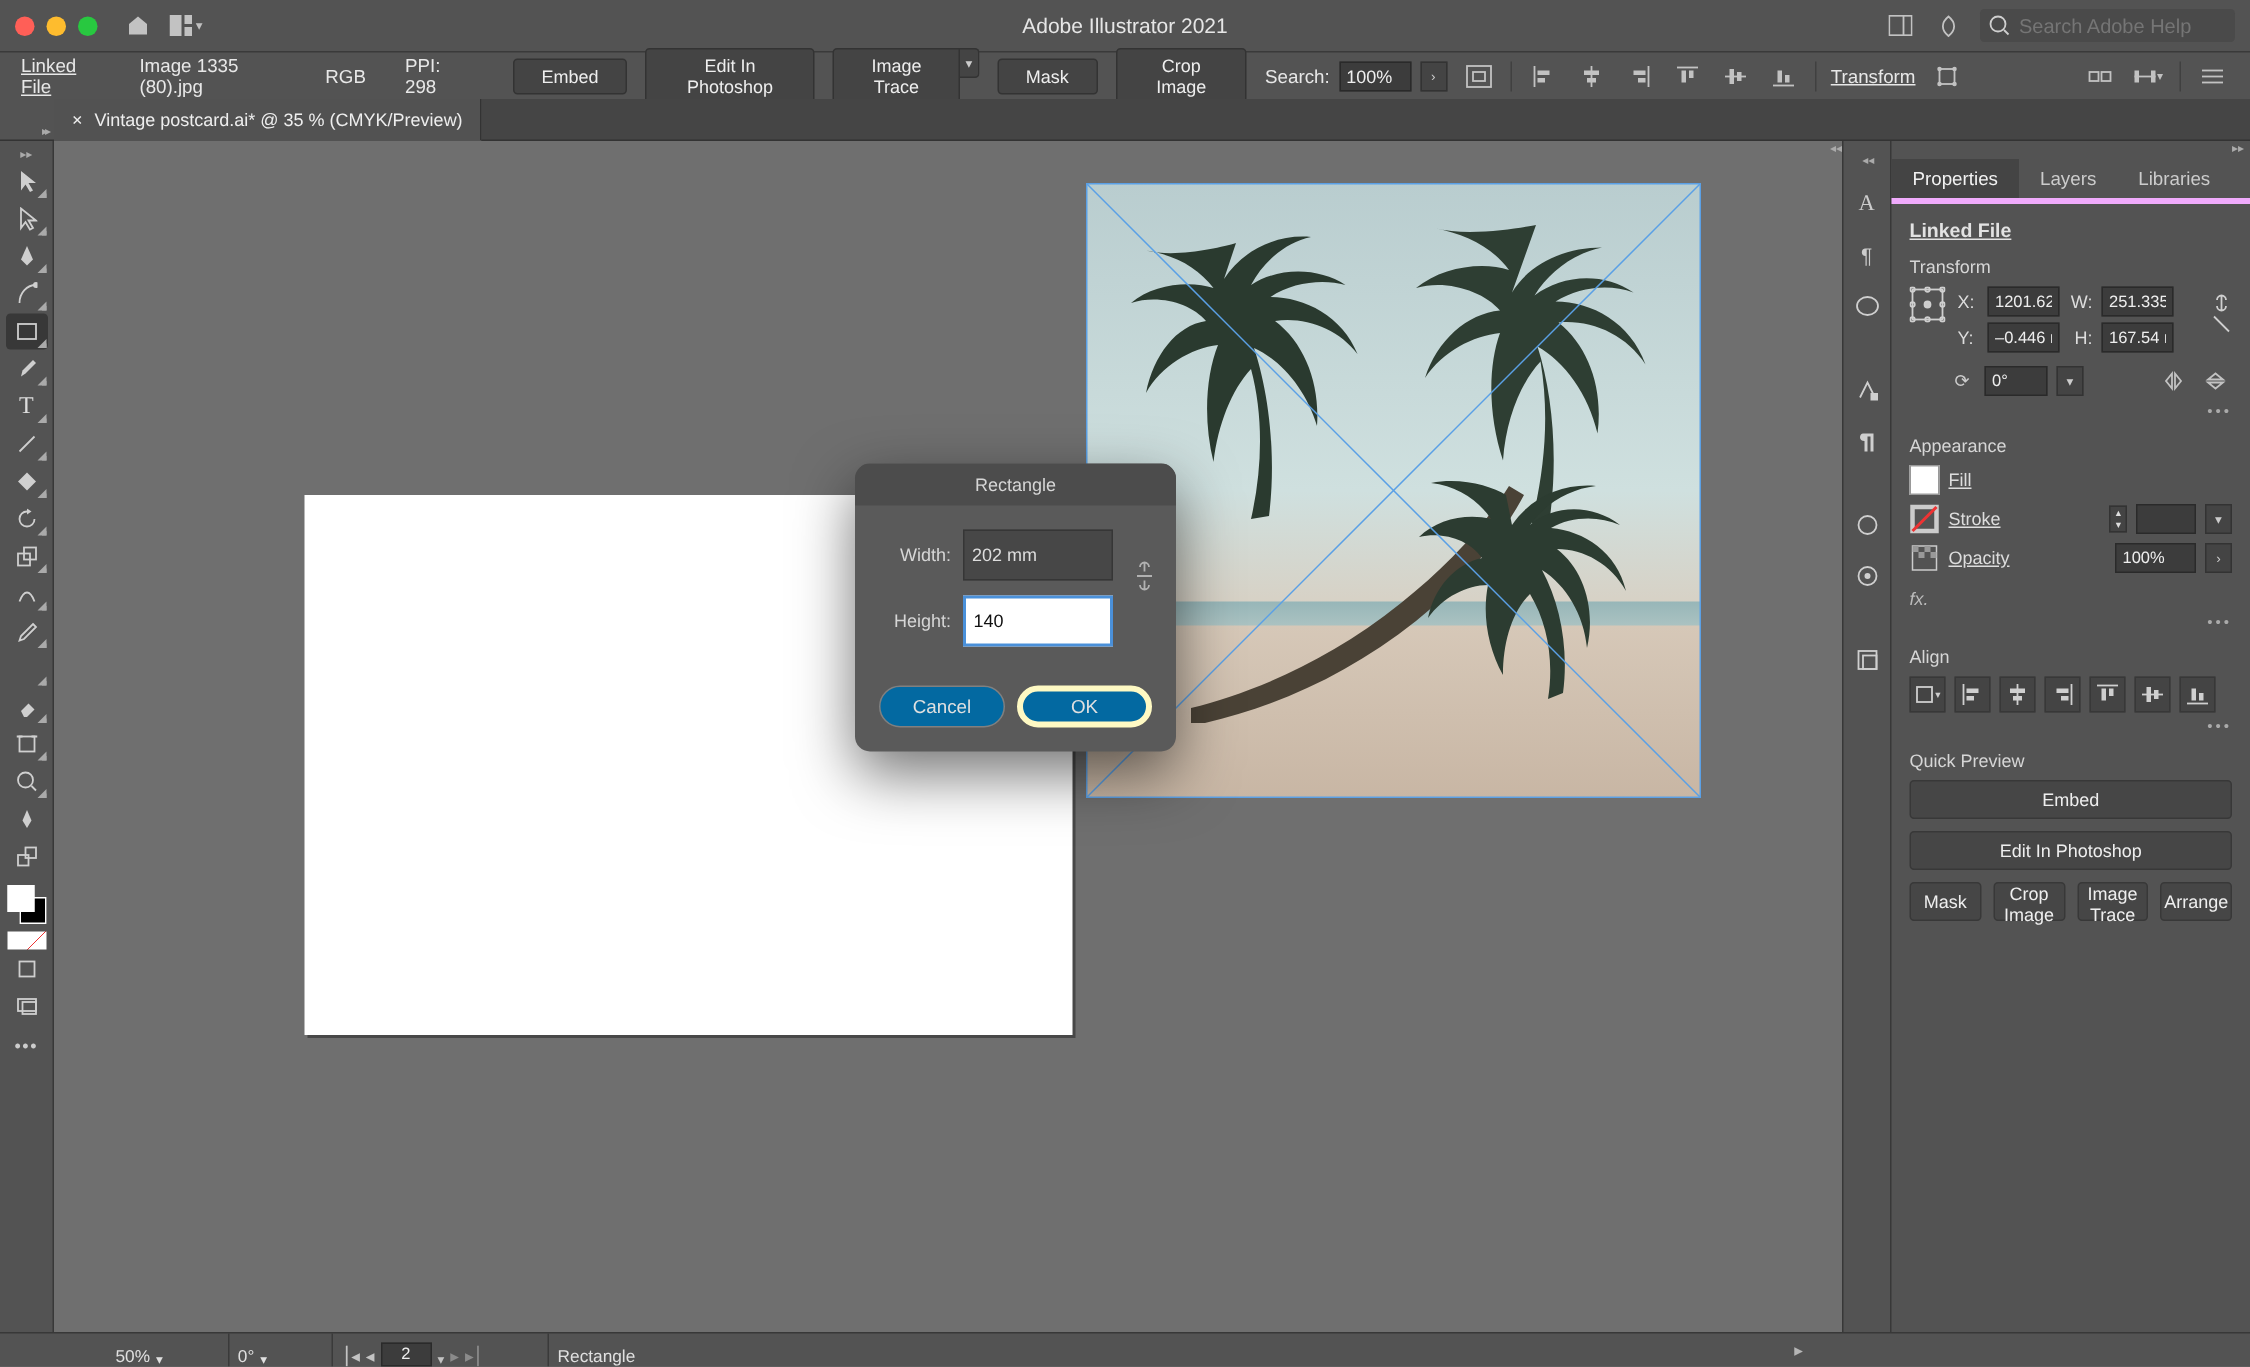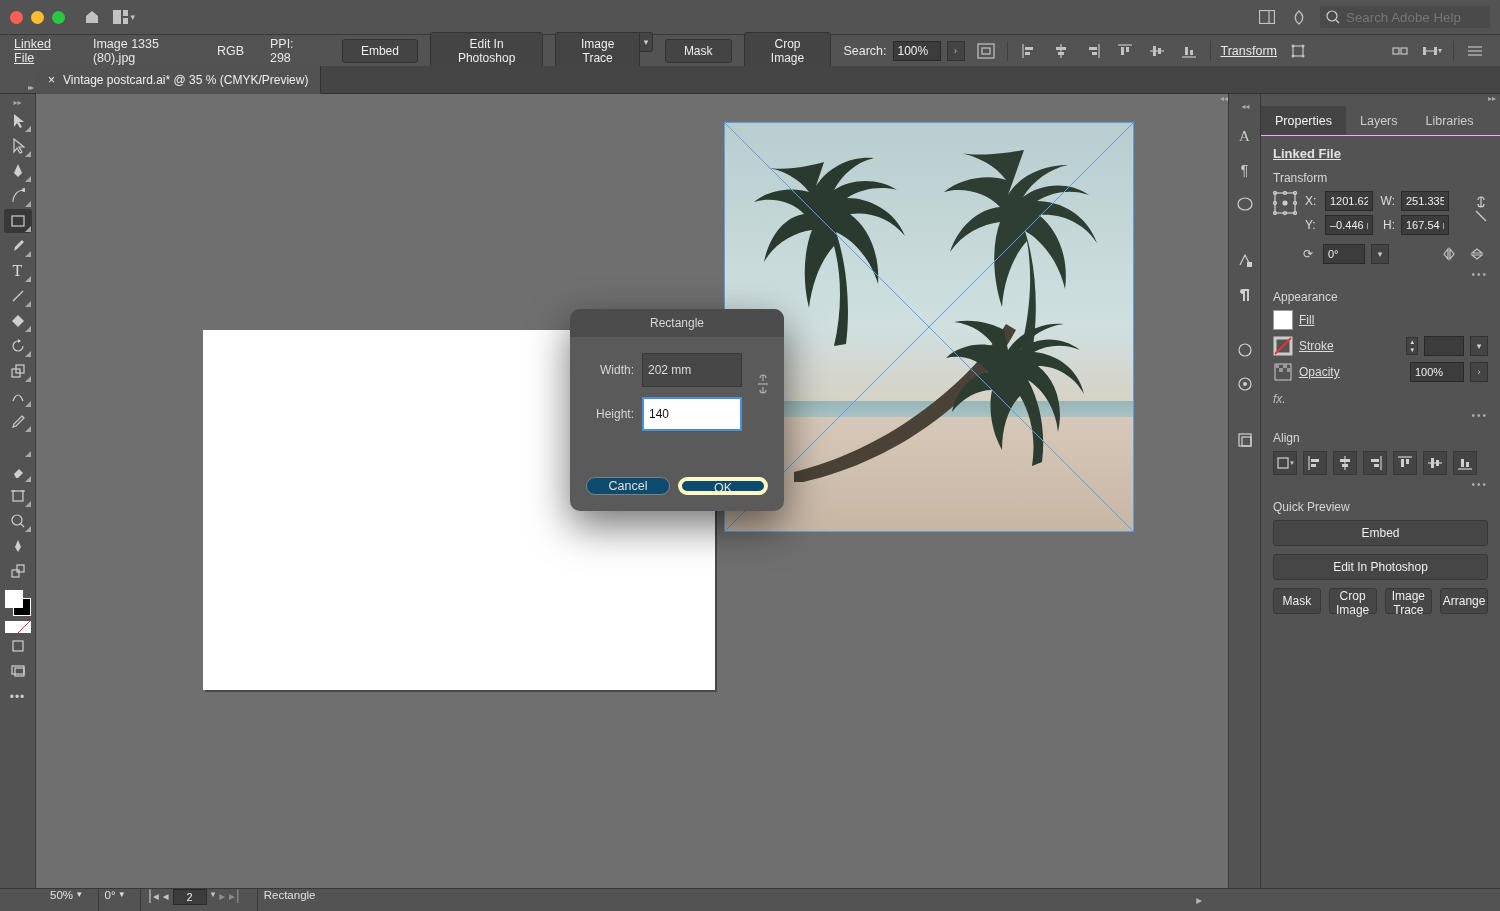--- a/index.html
+++ b/index.html
@@ -66,30 +66,30 @@
 
 .dialog { position: absolute; left: 534px; top: 215px; width: 214px; background: #5a5a5a; border-radius: 10px; box-shadow: 0 15px 40px rgba(0,0,0,0.55); overflow: hidden; }
 .dialog-title { height: 28px; background: #4c4c4c; display: flex; align-items: center; justify-content: center; font-size: 12px; font-weight: 500; color: #d6d6d6; }
 .dialog-body { padding: 16px; display: flex; flex-direction: column; gap: 10px; position: relative; }
 .drow { display: flex; align-items: center; gap: 8px; }
 .drow label { width: 48px; text-align: right; color: #d6d6d6; }
 .drow .fld { width: 100px; height: 34px; background: #474747; border: 1px solid #363636; color: #ddd; padding: 0 5px; font-size: 12px; }
 .drow .fld.active { background: #fff; color: #111; border: 2px solid #4a90d9; }
 .link-icon { position: absolute; right: 14px; top: 36px; opacity: 0.75; }
 .dbuttons { padding: 10px 16px 16px; display: flex; gap: 8px; justify-content: center; }
-.dbtn { flex: 1; height: 18px; border-radius: 14px; border: 1px solid #808080; background: #0c4a6e; color: #e0e0e0; font-size: 12.5px; cursor: pointer; margin-top: 20px; }
+.dbtn { flex: 1; height: 28px; border-radius: 14px; border: 1px solid #808080; background: #0369a1; color: #e0e0e0; font-size: 12.5px; cursor: pointer; }
 .dbtn.primary { border: 4px solid #fef9c3; font-weight: 500; }
 
 
 .panel-dock { width: 32px; background: #535353; border-left: 1px solid #383838; display: flex; flex-direction: column; align-items: center; padding-top: 8px; gap: 10px; }
 .panel-dock .dock-btn { width: 24px; height: 24px; display: flex; align-items: center; justify-content: center; cursor: pointer; border-radius: 3px; }
 .right-panel-bump { height: 12px; font-size: 8px; color: #aaa; text-align: left; padding-left: 2px; }
 
 .right-panel { width: 240px; background: #535353; border-left: 1px solid #383838; display: flex; flex-direction: column; }
-.rpanel-tabs { height: 30px; display: flex; border-bottom: 1px solid #f0abfc; }
+.rpanel-tabs { height: 30px; display: flex; border-bottom: 4px solid #f0abfc; }
 .rtab { padding: 0 14px; display: flex; align-items: center; font-size: 12.5px; color: #ccc; cursor: pointer; font-weight: 500; }
 .rtab.active { background: #444; color: #f2f2f2; }
 .rpanel-body { flex: 1; padding: 10px 12px; overflow-y: auto; }
 .section-label { text-decoration: underline; color: #e2e2e2; font-size: 13px; font-weight: 600; margin-bottom: 6px; }
 .section-h { color: #d6d6d6; font-size: 12px; margin: 10px 0 6px; }
 .sm-inp { background: #3c3c3c; border: 1px solid #2a2a2a; height: 20px; width: 62px; color: #eee; padding: 0 4px; font-size: 11px; }
 .sm-inp.narrow { width: 48px; }
 .row-flex { display: flex; align-items: center; gap: 6px; }
 .swatch { width: 20px; height: 20px; border: 1px solid #999; background: #fff; }
 .strokebox { width: 20px; height: 20px; display: flex; align-items: center; justify-content: center; }
@@ -97,21 +97,21 @@
 .align-icons { display: flex; gap: 6px; margin-top: 4px; }
 .ai-icon { width: 24px; height: 24px; display: flex; align-items: center; justify-content: center; background: #444; border: 1px solid #383838; cursor: pointer; }
 .panel-more { text-align: right; color: #aaa; letter-spacing: 2px; font-size: 10px; margin: 4px 0 8px; }
 .qa-buttons { display: flex; flex-wrap: wrap; gap: 8px; }
 .qa-btn { background: #464646; border: 1px solid #383838; height: 26px; border-radius: 3px; color: #eee; font-size: 12px; cursor: pointer; }
 .qa-btn.full { width: 100%; }
 .qa-btn.half { flex: 1; }
 
 
 .statusbar { position: absolute; left: 0; right: 0; bottom: 0; height: 23px; background: #535353; border-top: 1px solid #383838; display: flex; align-items: center; padding: 0 8px 0 44px; gap: 10px; font-size: 11.5px; color: #e0e0e0; }
-.statusbar .seg { display: flex; align-items: flex-start; gap: 4px; height: 100%; padding: 0 6px; border-left: 1px solid #3a3a3a; }
+.statusbar .seg { display: flex; align-items: flex-end; gap: 4px; height: 100%; padding: 0 6px; border-left: 1px solid #3a3a3a; margin-left: 27px; }
 .statusbar .dropdown-chev { font-size: 9px; }
 .nav-icons { display: flex; gap: 6px; align-items: center; }
 .nav-icons span { opacity: 0.8; cursor: pointer; }
 .statusbar .filler { flex: 1; }
 .statusbar .right-play { margin-right: 290px; opacity: 0.7; }
 
 
 .ico { stroke: #cfcfcf; fill: none; stroke-width: 1.2; }
 .ico-fill { fill: #cfcfcf; }
 </style>
@@ -130,20 +130,21 @@
       </div>
     <div class="icon-btn">
         <svg width="18" height="14">
           <rect class="ico-fill" x="0" y="0" width="8" height="14"></rect>
           <rect class="ico-fill" x="10" y="0" width="8" height="6"></rect>
           <rect class="ico-fill" x="10" y="8" width="8" height="6"></rect>
         </svg>
         <span style="font-size:9px;margin-left:2px;color:#ccc">▾</span>
       </div>
   </div>
+  <div class="title-center">Adobe Illustrator 2021</div>
   <div class="search-help">
     <div class="icon-btn">
         <svg width="16" height="14">
           <rect class="ico" x="0.5" y="0.5" width="15" height="13"></rect>
           <line class="ico" x1="10" y1="0" x2="10" y2="14"></line>
         </svg>
       </div>
     <div class="icon-btn">
         <svg width="14" height="16">
           <path class="ico" d="M7 15C2 11 2 6 7 2c5 4 5 9 0 13z"></path>

